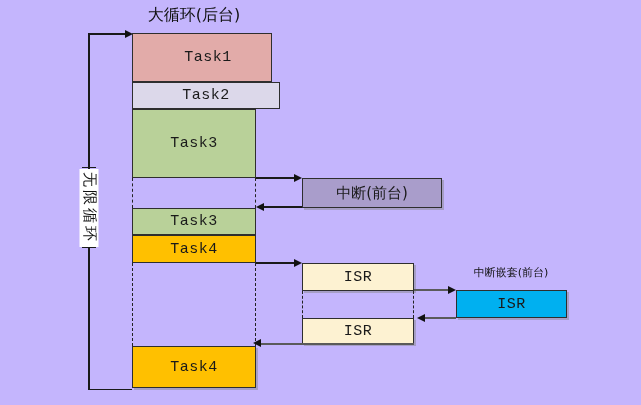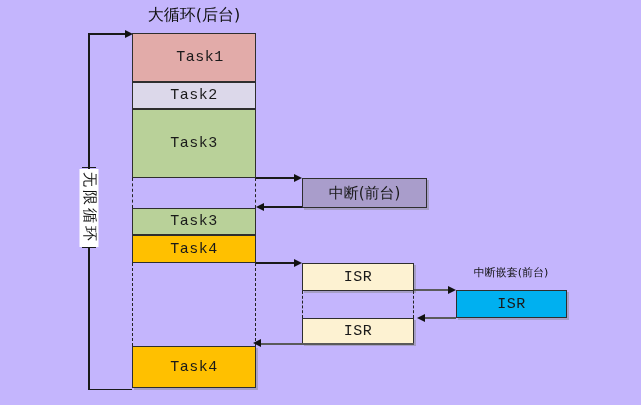--- a/index.html
+++ b/index.html
@@ -29,38 +29,38 @@
   <div class="toplabel" style="left:132px;top:5px;width:124px;">大循环(后台)</div>
 
   <div class="vline" style="left:88px;top:33px;height:357px;"></div>
   <div class="hline" style="left:88px;top:33px;width:38px;"></div>
   <div class="arr r" style="left:125px;top:29.5px;"></div>
   <div class="hline" style="left:88px;top:388.5px;width:44px;"></div>
   <div class="hline" style="left:82px;top:166.5px;width:14px;"></div>
   <div class="hline" style="left:82px;top:246.5px;width:14px;"></div>
   <div id="loop-label">无限循环</div>
 
-  <div class="box latin" style="left: 132px; top: 33px; width: 124px; height: 49px; background-color: rgb(226, 171, 169); padding-left: 12px;">Task1</div>
-  <div class="box latin" style="left: 132px; top: 82px; width: 124px; height: 27px; background-color: rgb(220, 216, 234);">Task2</div>
+  <div class="box latin" style="left: 132px; top: 33px; width: 140px; height: 49px; background-color: rgb(226, 171, 169); padding-left: 12px;">Task1</div>
+  <div class="box latin" style="left: 132px; top: 82px; width: 148px; height: 27px; background-color: rgb(220, 216, 234);">Task2</div>
   <div class="box latin" style="left: 132px; top: 109px; width: 124px; height: 69px; background-color: rgb(185, 209, 153);">Task3</div>
 
   <div class="dashv" style="left:132px;top:178px;height:30px;"></div>
   <div class="dashv" style="left:254.5px;top:178px;height:30px;"></div>
 
   <div class="box latin" style="left: 132px; top: 208px; width: 124px; height: 27px; background-color: rgb(185, 209, 153);">Task3</div>
   <div class="box latin" style="left: 132px; top: 235px; width: 124px; height: 28px; background-color: rgb(255, 192, 0);">Task4</div>
 
   <div class="dashv" style="left:132px;top:263px;height:83px;"></div>
   <div class="dashv" style="left:254.5px;top:263px;height:83px;"></div>
 
   <div class="box latin shadow" style="left: 132px; top: 346px; width: 124px; height: 42px; border-width: 1.5px; background-color: rgb(255, 192, 0);">Task4</div>
 
   <div class="hline" style="left:256px;top:177.3px;width:38px;"></div>
   <div class="arr r" style="left:294px;top:173.8px;"></div>
-  <div class="box shadow" style="left: 302px; top: 178px; width: 125px; height: 30px; background-color: rgb(169, 157, 203);">中断(前台)</div>
+  <div class="box shadow" style="left: 302px; top: 178px; width: 140px; height: 30px; background-color: rgb(169, 157, 203);">中断(前台)</div>
   <div class="hline" style="left:264px;top:206.3px;width:38px;"></div>
   <div class="arr l" style="left:256px;top:202.8px;"></div>
 
   <div class="hline" style="left:256px;top:262.3px;width:38px;"></div>
   <div class="arr r" style="left:294px;top:258.8px;"></div>
   <div class="box latin shadow" style="left: 302px; top: 263px; width: 112px; height: 28px; background-color: rgb(253, 242, 210);">ISR</div>
 
   <div class="dashv" style="left:302px;top:291px;height:27px;"></div>
   <div class="dashv" style="left:413px;top:291px;height:27px;"></div>
 

